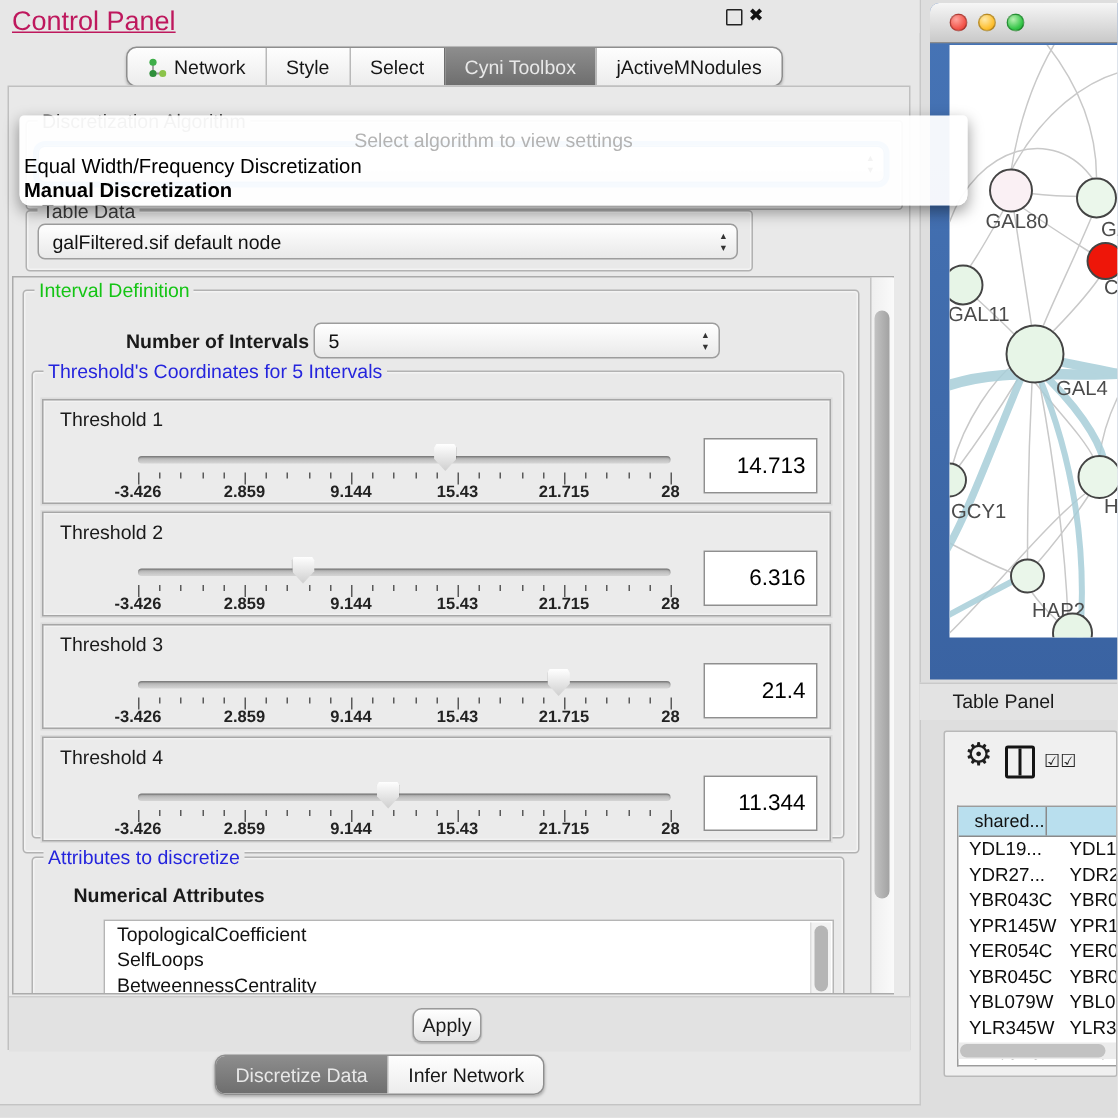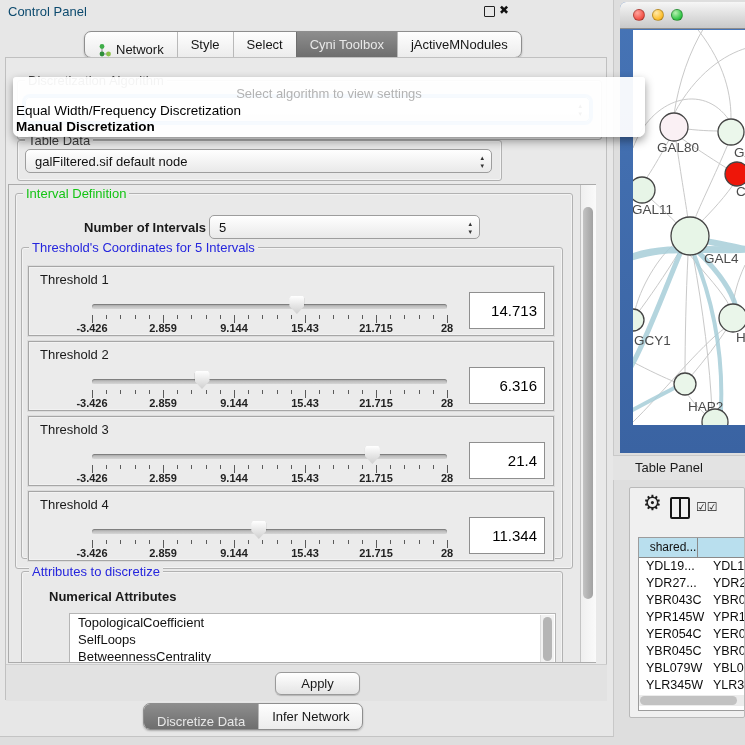--- a/index.html
+++ b/index.html
@@ -2,29 +2,29 @@
 <html><head>
 <meta charset="utf-8">
 <style>
   html,body{margin:0;padding:0;}
   body{width:745px;height:745px;position:relative;overflow:hidden;background:#dedede;
        font-family:"Liberation Sans","DejaVu Sans",sans-serif;font-size:13px;color:#1a1a1a;}
   
   .control-panel{position:absolute;left:0;top:0;width:613px;height:736px;background:#e7e7e7;
                  border-right:1px solid #c8c8c8;border-bottom:1px solid #c4c4c4;}
   .titlebar{position:absolute;left:0;top:0;width:613px;height:22px;background:#e7e7e7;}
-  .titlebar .tb-text{position:absolute;left:8px;top:4px;font-size:13px;color:#0c4a6e;}
+  .titlebar .tb-text{position:absolute;left:8px;top:4px;font-size:18px;color:#be185d;text-decoration:underline;}
   .float-ic{position:absolute;left:484px;top:6px;width:9px;height:9px;border:1.5px solid #222;border-radius:1px;}
   .close-ic{position:absolute;left:499px;top:3px;font-size:12px;font-weight:bold;color:#111;}
   
   .seg-bar{position:absolute;display:flex;border:1px solid #8e8e8e;border-radius:7px;overflow:hidden;
            background:linear-gradient(#fefefe,#ececec);box-shadow:0 1px 2px rgba(0,0,0,.25);height:25px;}
   .seg{display:flex;align-items:center;gap:5px;padding:0 13px;font-size:13px;color:#161616;
        border-left:1px solid #b9b9b9;white-space:nowrap;}
-  .seg:first-child{border-left:none;align-items:flex-end;}
+  .seg:first-child{border-left:none;}
   .seg.selected{background:linear-gradient(#8d8d8d,#6e6e6e);color:#e8e8e8;border-left-color:#6e6e6e;}
   #top-tabs{left:84px;top:31px;}
   #bottom-tabs{left:143px;top:703px;}
   .content-frame{position:absolute;left:5px;top:57px;width:602px;height:643px;
                  border:1px solid #c0c0c0;background:#e9e9e9;box-sizing:border-box;}
   
   .group{position:absolute;border:1px solid #b2b2b2;border-radius:3px;box-shadow:inset 0 0 0 1px #f3f3f3;}
   .gtitle{position:absolute;top:-8px;left:7px;background:#e9e9e9;padding:0 3px;font-size:13px;}
   .gtitle.green{color:#14c414;}
   .gtitle.blue{color:#2525dd;}
@@ -67,21 +67,21 @@
   .thr-value{position:absolute;left:440px;top:25px;width:76px;height:37px;background:#fff;
              border:1px solid #8f8f8f;box-sizing:border-box;font-size:15px;text-align:right;
              padding-right:7px;line-height:35px;color:#000;}
   
   .attr-list{position:absolute;background:#fff;border:1px solid #b5b5b5;box-sizing:border-box;}
   .attr-item{height:17px;line-height:17px;padding-left:8px;font-size:13px;color:#111;}
   .list-scroll{position:absolute;right:1px;top:1px;width:13px;bottom:1px;background:#f2f2f2;border-left:1px solid #ddd;}
   .list-scroll .thumb{position:absolute;left:2px;top:2px;width:9px;height:44px;border-radius:5px;background:#b5b5b5;}
   
   .apply-row{position:absolute;left:6px;top:664px;width:601px;height:36px;background:#e2e2e2;border-top:1px solid #cdcdcd;}
-  .apply-btn{position:absolute;left:269px;top:7px;width:85px;height:23px;border:1px solid #9a9a9a;border-radius:6px;
+  .apply-btn{position:absolute;left:269px;top:7px;width:46px;height:23px;border:1px solid #9a9a9a;border-radius:6px;
              background:linear-gradient(#ffffff,#e4e4e4);box-shadow:0 1px 1px rgba(0,0,0,.2);
              font-size:13px;text-align:center;line-height:21px;box-sizing:border-box;}
   .bold-label{position:absolute;font-weight:bold;font-size:13px;}
   
   .net-window{position:absolute;left:620px;top:2px;width:125px;height:451px;
               background:linear-gradient(#4674b6,#3a63a2);border-radius:6px 0 0 0;}
   .net-titlebar{position:absolute;left:0;top:0;width:125px;height:26px;border-radius:6px 0 0 0;
                 background:linear-gradient(#f6f6f6,#c9c9c9);border-bottom:1px solid #8c8c8c;}
   .light{position:absolute;top:7px;width:12px;height:12px;border-radius:50%;box-sizing:border-box;border:1px solid rgba(0,0,0,.25);}
   .light.red{left:13px;background:radial-gradient(circle at 35% 30%,#ffa49d,#f3554b 65%,#cf3a33);}

